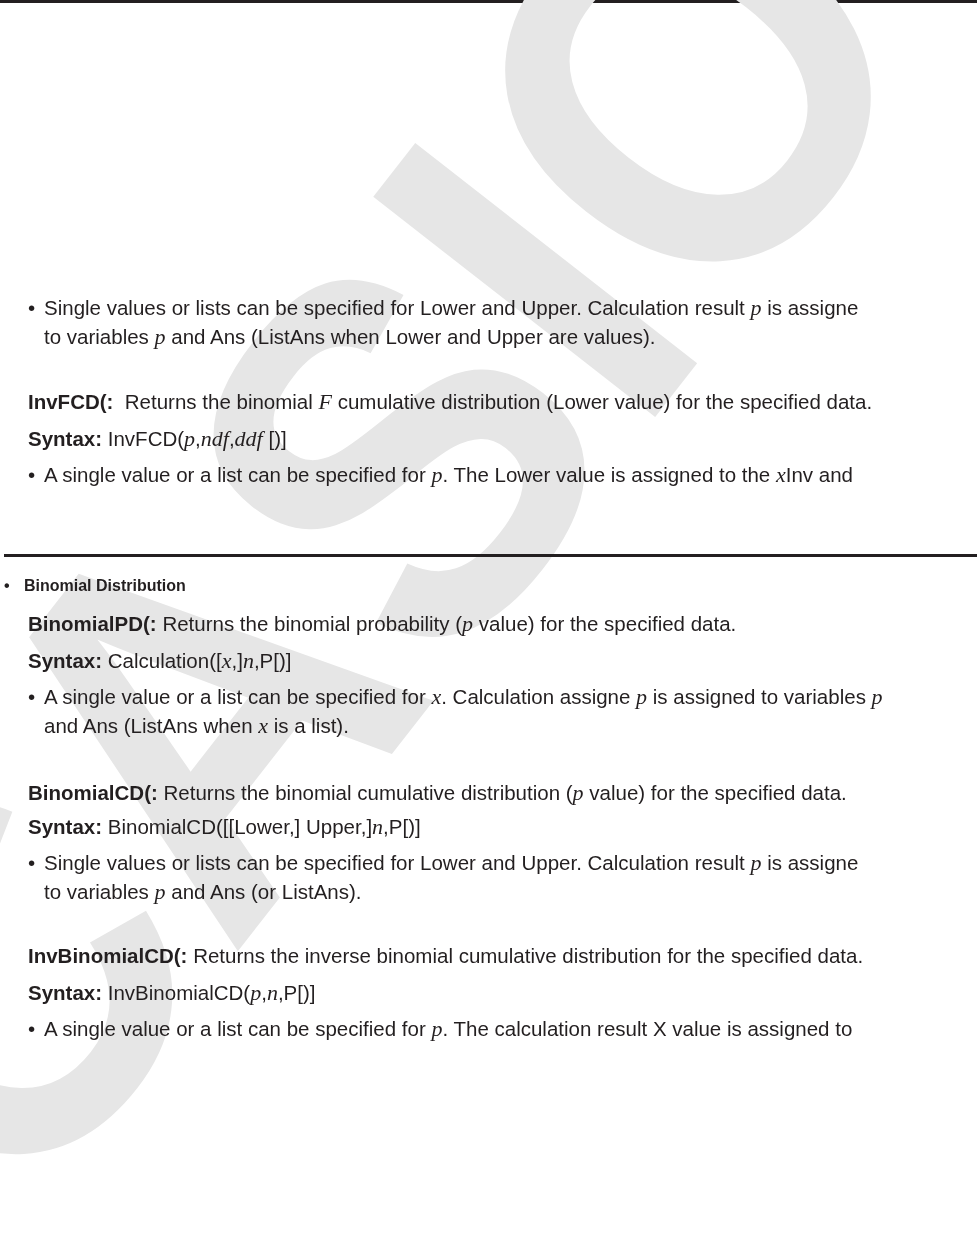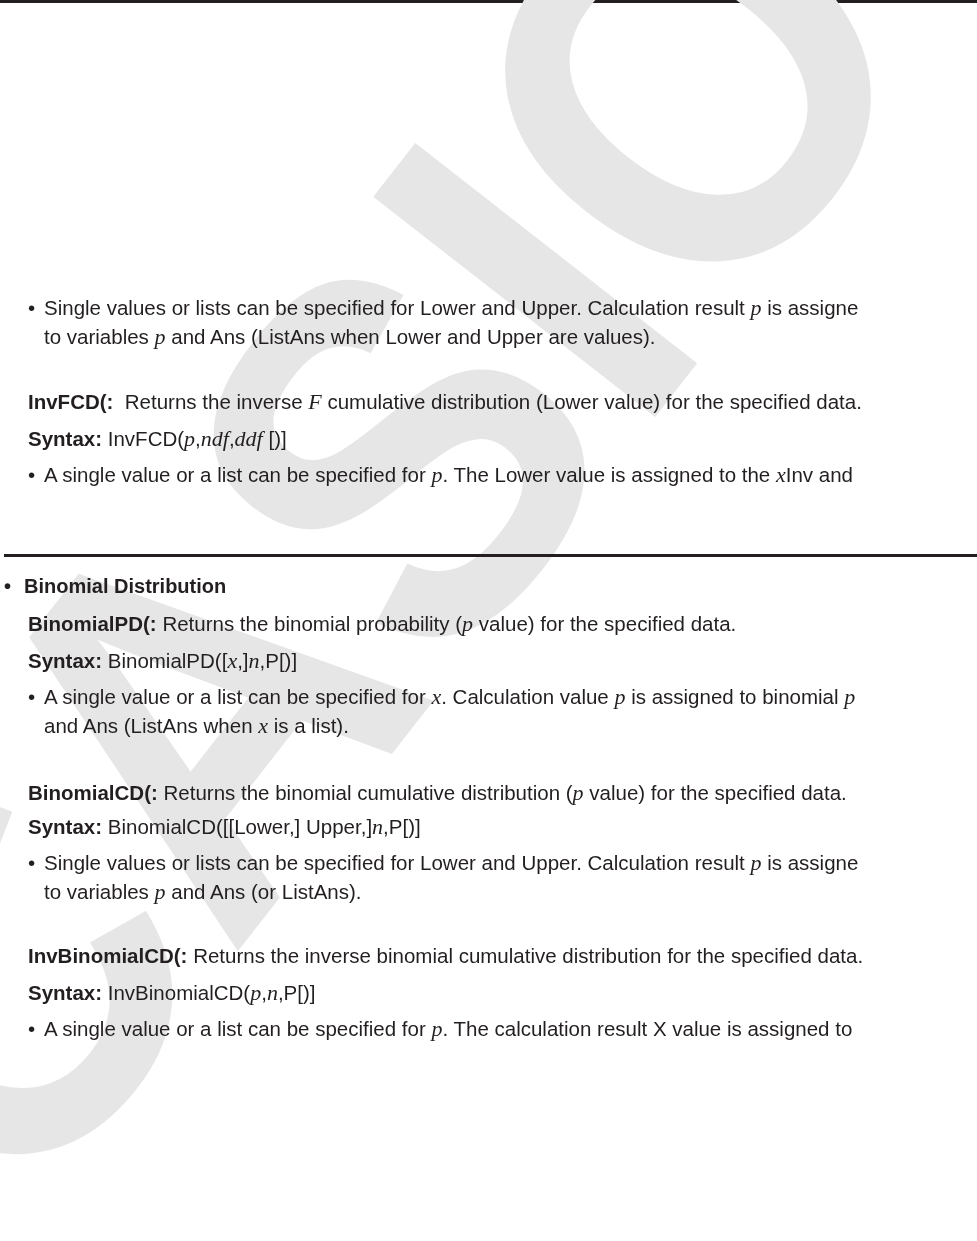--- a/index.html
+++ b/index.html
@@ -63,21 +63,21 @@
     }
     .section-rule {
       position: absolute;
       left: 4px; top: 554px;
       width: 973px; height: 3px;
       background: #231f20;
     }
     .section-heading {
       position: absolute;
       left: 4px; top: 570px;
-      font-size: 20px;
+      font-size: 16px;
       font-weight: bold;
       line-height: 32px;
       white-space: nowrap;
     }
     .section-heading .dot { display: inline-block; width: 20px; }
   </style>
 </head>
 <body>
 
 <div class="top-rule"></div>
@@ -89,43 +89,43 @@
 </div>
 
 <div class="content">
 
   <div class="bullet-item" style="top:293px;">
     <div><span class="dot">•</span><span>Single values or lists can be specified for Lower and Upper. Calculation result </span><span class="it">p</span><span> is assigne</span></div>
     <div class="line2"><span>to variables </span><span class="it">p</span><span> and Ans (ListAns when Lower and Upper are values).</span></div>
   </div>
 
   <div class="para" style="left:28px; top:387px;">
-    <span class="kw">InvFCD(:</span>&nbsp;&nbsp;<span>Returns the inverse </span><span class="it">F</span><span> cumulative distribution (Lower value) for the specified data.</span>
+    <span class="kw">InvFCD(:</span>&nbsp;&nbsp;<span>Returns the binomial </span><span class="it">F</span><span> cumulative distribution (Lower value) for the specified data.</span>
   </div>
   <div class="para" style="left:28px; top:424px;">
     <span class="kw">Syntax:</span> <span>InvFCD(</span><span class="it">p</span><span>,</span><span class="it">ndf</span><span>,</span><span class="it">ddf</span><span> [)]</span>
   </div>
   <div class="bullet-item" style="top:460px;">
     <div><span class="dot">•</span><span>A single value or a list can be specified for </span><span class="it">p</span><span>. The Lower value is assigned to the </span><span class="it">x</span><span>Inv and</span></div>
   </div>
 
   <div class="section-rule"></div>
 
   <div class="section-heading">
     <span class="dot">•</span><span>Binomial Distribution</span>
   </div>
 
   <div class="para" style="left:28px; top:609px;text-align:right;">
     <span class="kw">BinomialPD(:</span><span> Returns the binomial probability (</span><span class="it">p</span><span> value) for the specified data.</span>
   </div>
   <div class="para" style="left:28px; top:646px;">
-    <span class="kw">Syntax:</span><span> BinomialPD([</span><span class="it">x</span><span>,]</span><span class="it">n</span><span>,P[)]</span>
+    <span class="kw">Syntax:</span><span> Calculation([</span><span class="it">x</span><span>,]</span><span class="it">n</span><span>,P[)]</span>
   </div>
   <div class="bullet-item" style="top:682px;">
-    <div><span class="dot">•</span><span>A single value or a list can be specified for </span><span class="it">x</span><span>. Calculation value </span><span class="it">p</span><span> is assigned to binomial </span><span class="it">p</span></div>
+    <div><span class="dot">•</span><span>A single value or a list can be specified for </span><span class="it">x</span><span>. Calculation assigne </span><span class="it">p</span><span> is assigned to variables </span><span class="it">p</span></div>
     <div class="line2"><span>and Ans (ListAns when </span><span class="it">x</span><span> is a list).</span></div>
   </div>
 
   <div class="para" style="left:28px; top:778px;">
     <span class="kw">BinomialCD(:</span><span> Returns the binomial cumulative distribution (</span><span class="it">p</span><span> value) for the specified data.</span>
   </div>
   <div class="para" style="left:28px; top:812px;">
     <span class="kw">Syntax:</span><span> BinomialCD([[Lower,] Upper,]</span><span class="it">n</span><span>,P[)]</span>
   </div>
   <div class="bullet-item" style="top:848px;">

